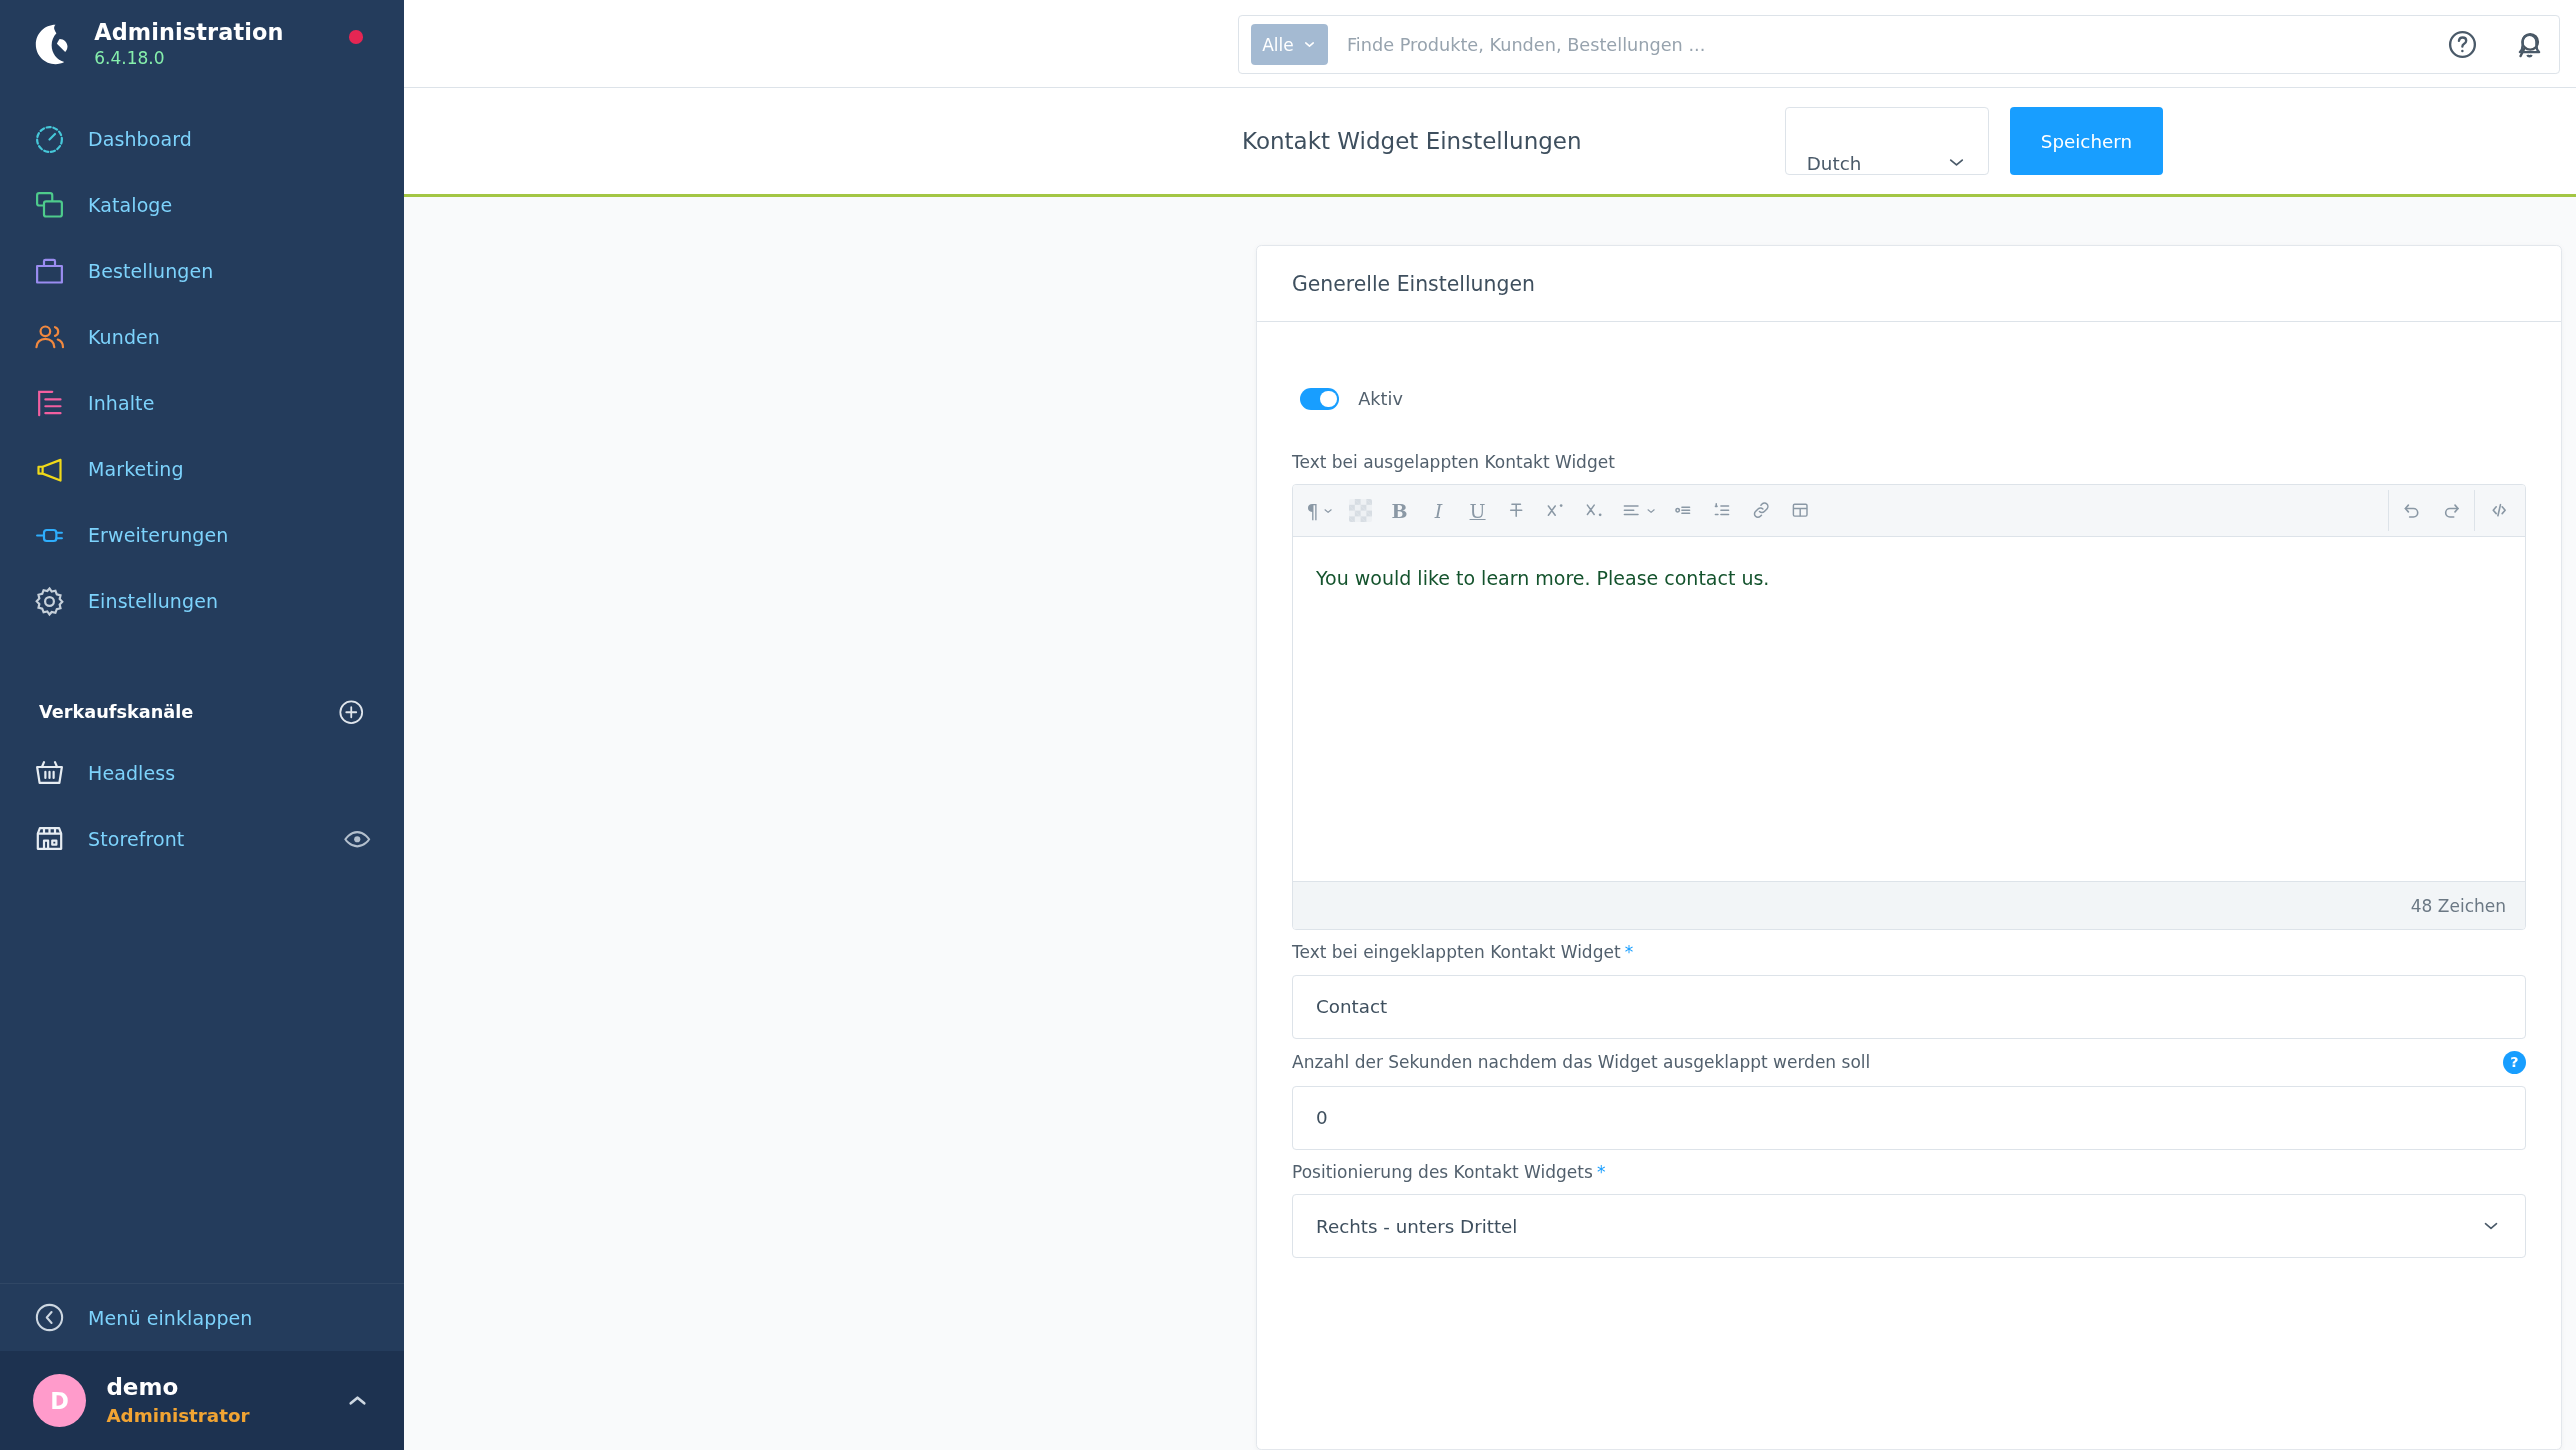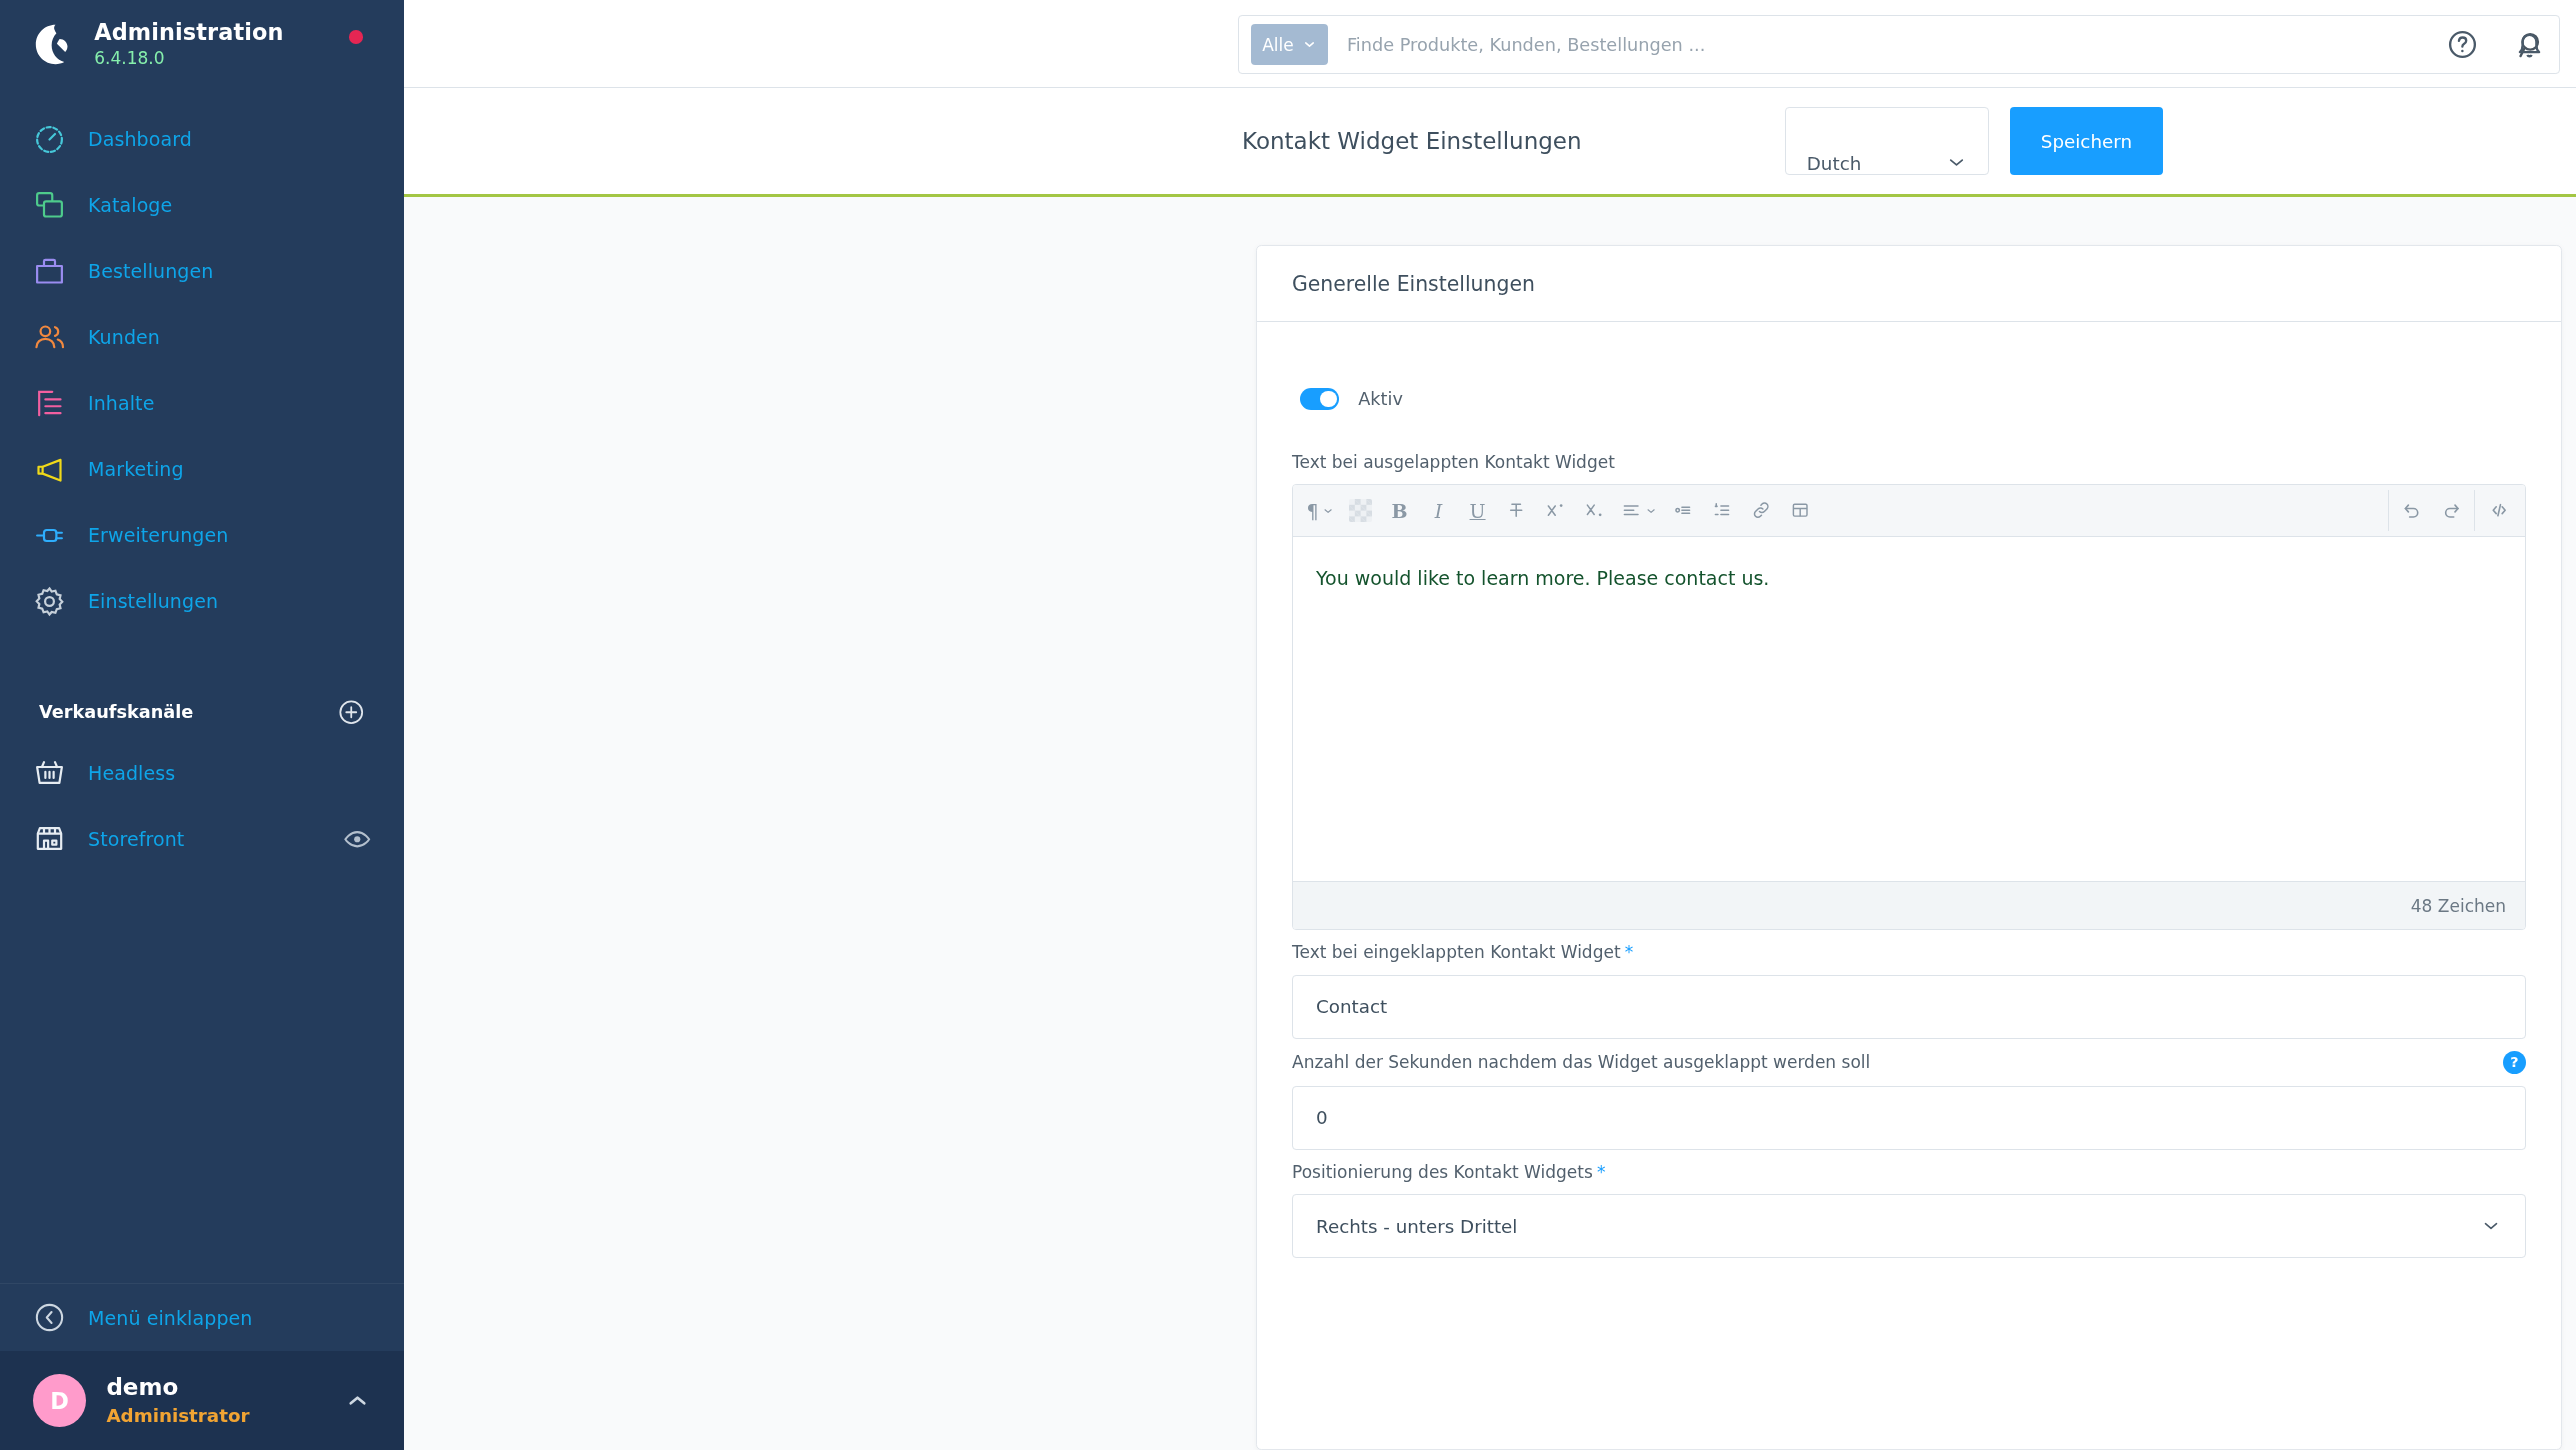--- a/index.html
+++ b/index.html
@@ -35,21 +35,21 @@
   }
 
   .sb-nav { margin-top: 17.7px; }
   .sb-item {
     display: flex; align-items: center;
     height: 66px;
     padding-left: 33px;
     cursor: pointer;
   }
   .sb-ico { width: 33px; height: 33px; flex: 0 0 33px; margin-right: 22px; display: flex; align-items: center; justify-content: center; }
-  .sb-label { font-size: 19px; color: #0ea5e9; letter-spacing: 0.1px; }
+  .sb-label { font-size: 19px; color: #7dd3fc; letter-spacing: 0.1px; }
 
   .sb-section {
     display: flex; align-items: center; justify-content: space-between;
     padding: 24.5px 39px 13.6px 39px;
     margin-top: 39px;
   }
   .sb-section-title { font-size: 17.7px; font-weight: bold; color: #ffffff; }
   .sb-plus { width: 28.5px; height: 28.5px; cursor: pointer; }
 
   .sb-channel {

